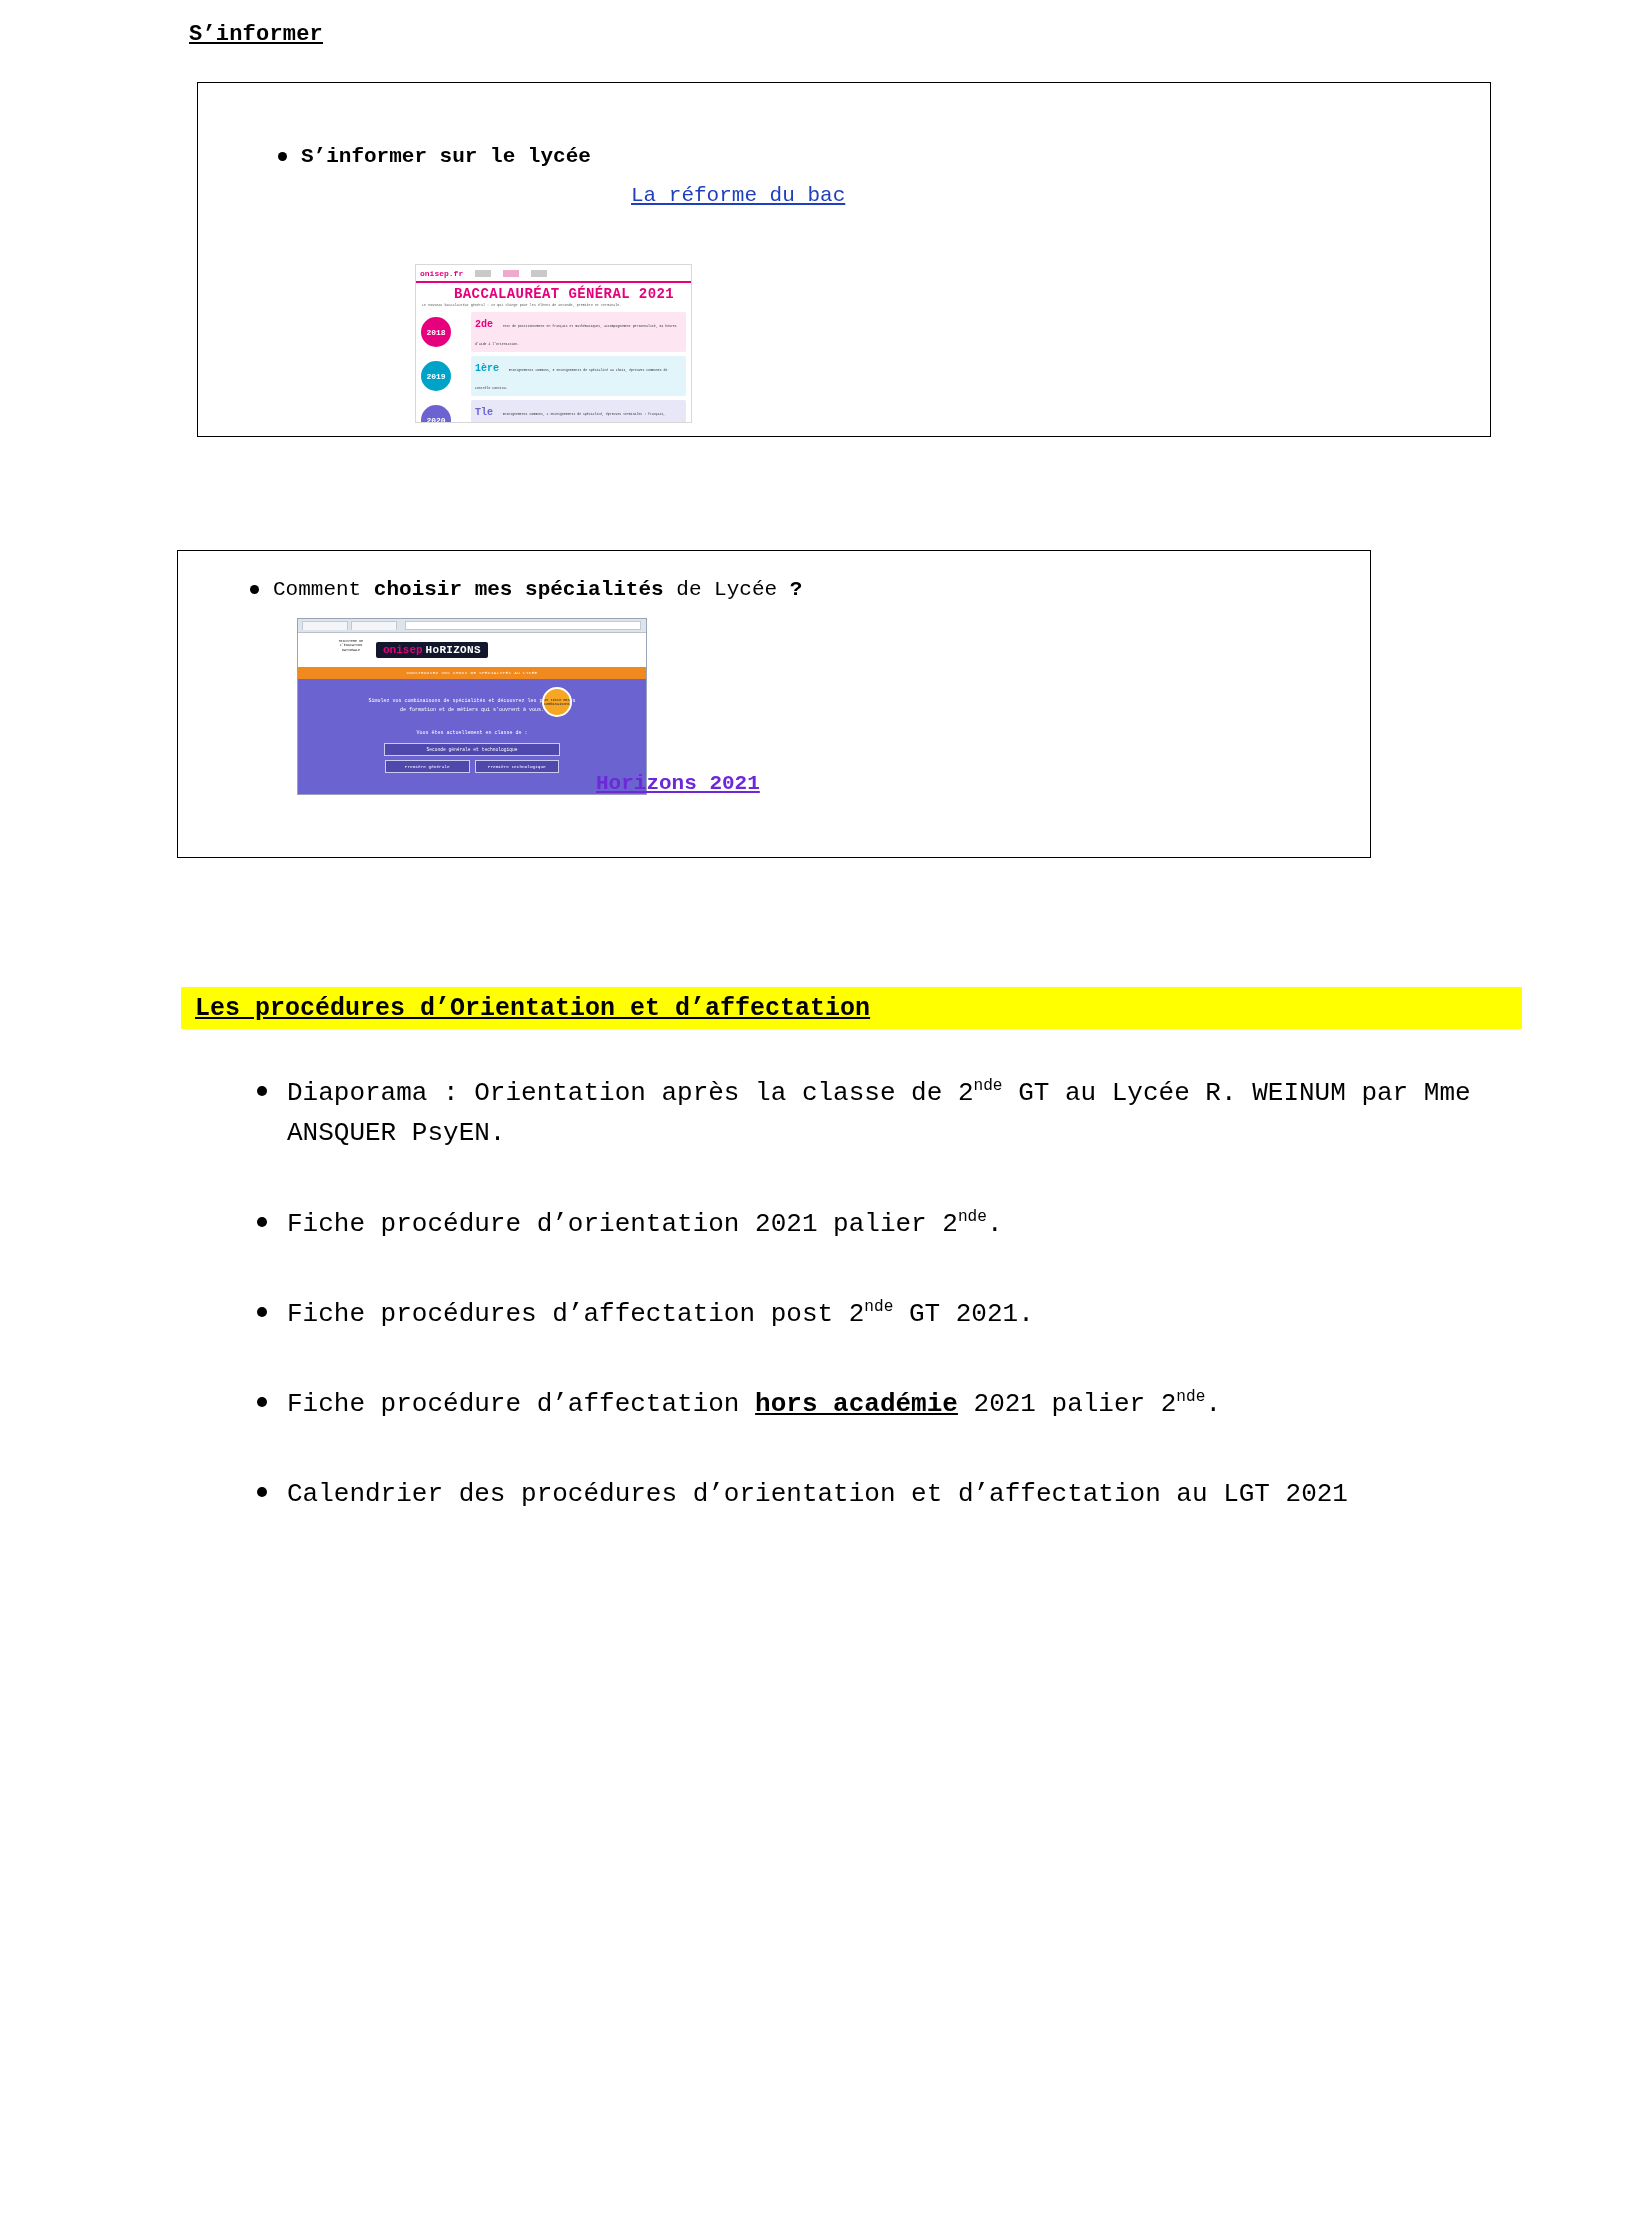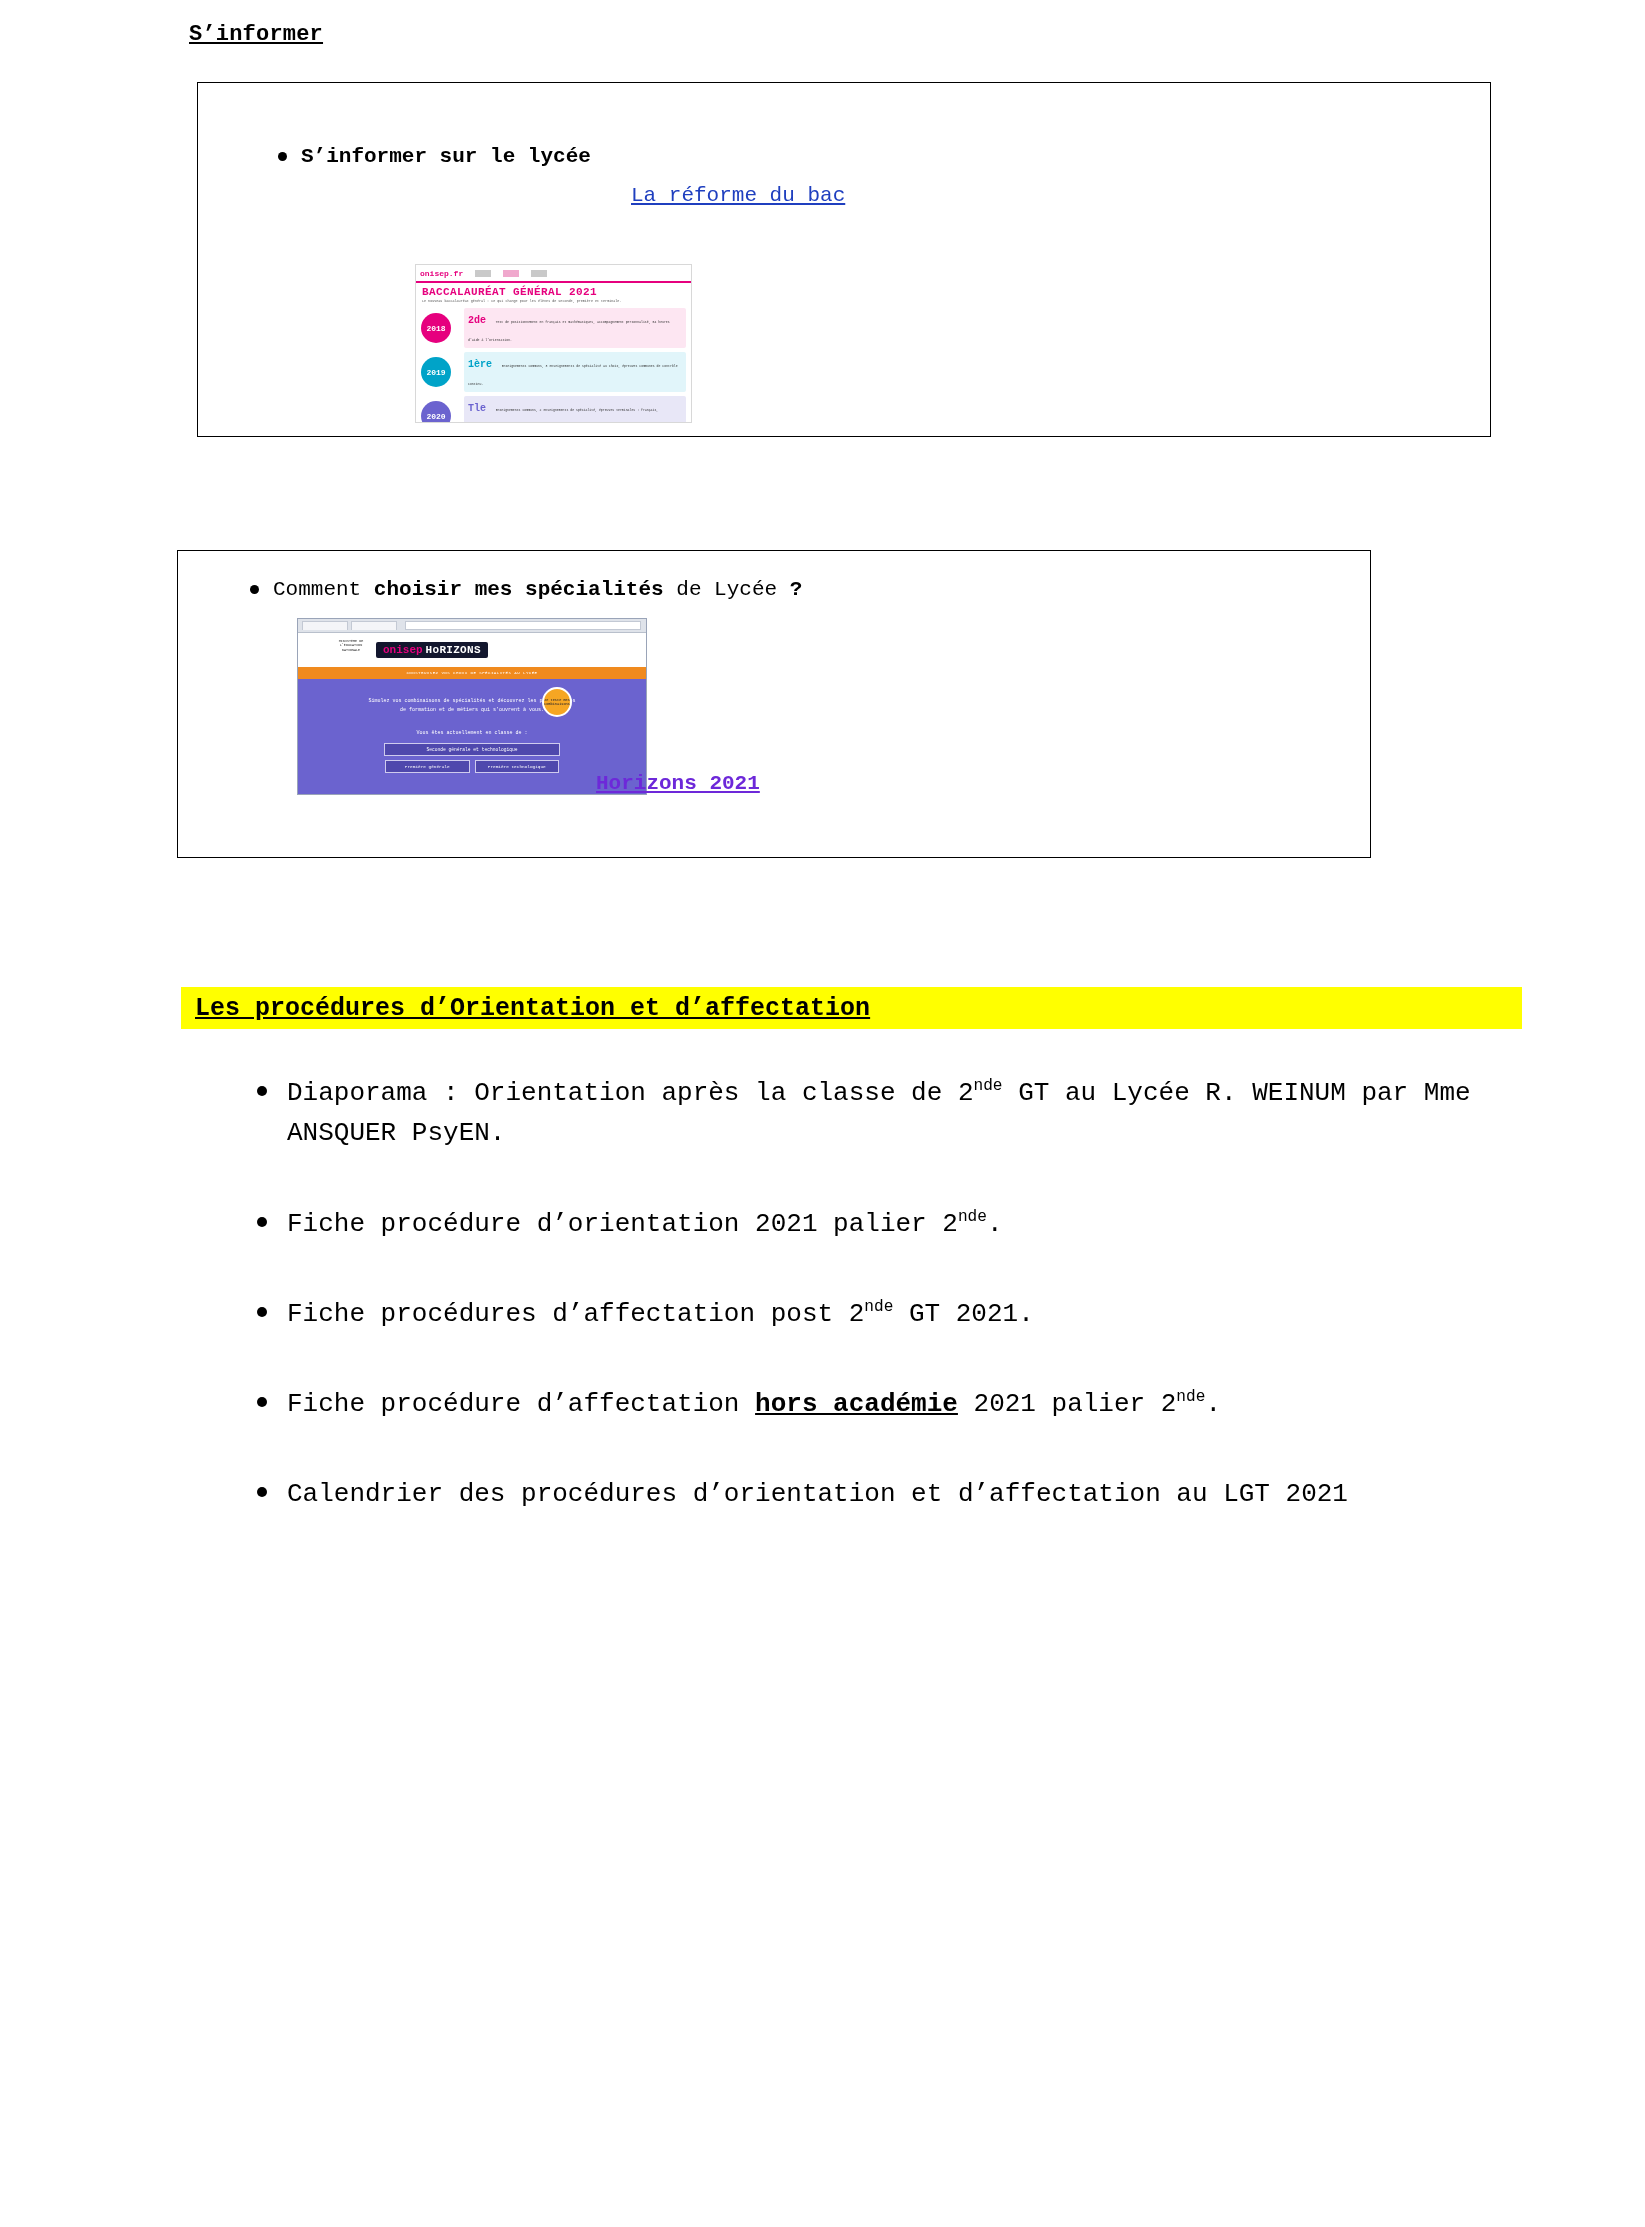--- a/index.html
+++ b/index.html
@@ -122,36 +122,37 @@
     font-weight: bold;
     color: #e6007e;
   }
   .t1-chip {
     width: 16px;
     height: 7px;
     background: #c9c9c9;
   }
   .t1-chip.pink { background: #f0a8cd; }
   .t1-title {
-    font-size: 11px;
+    font-size: 14px;
     font-weight: bold;
     color: #e6007e;
     padding: 3px 0 1px 6px;
     letter-spacing: 0.4px;
+    margin-left: 32px;
   }
   .t1-sub {
     font-size: 3.4px;
     color: #555;
     padding: 0 6px 2px 6px;
     line-height: 1.5;
   }
   .t1-row {
     display: flex;
     align-items: center;
-    gap: 13px;
+    gap: 20px;
     padding: 2px 5px;
     justify-content: space-between;
   }
   .t1-badge {
     flex: 0 0 auto;
     width: 30px;
     height: 30px;
     border-radius: 50%;
     color: #fff;
     font-size: 8px;

